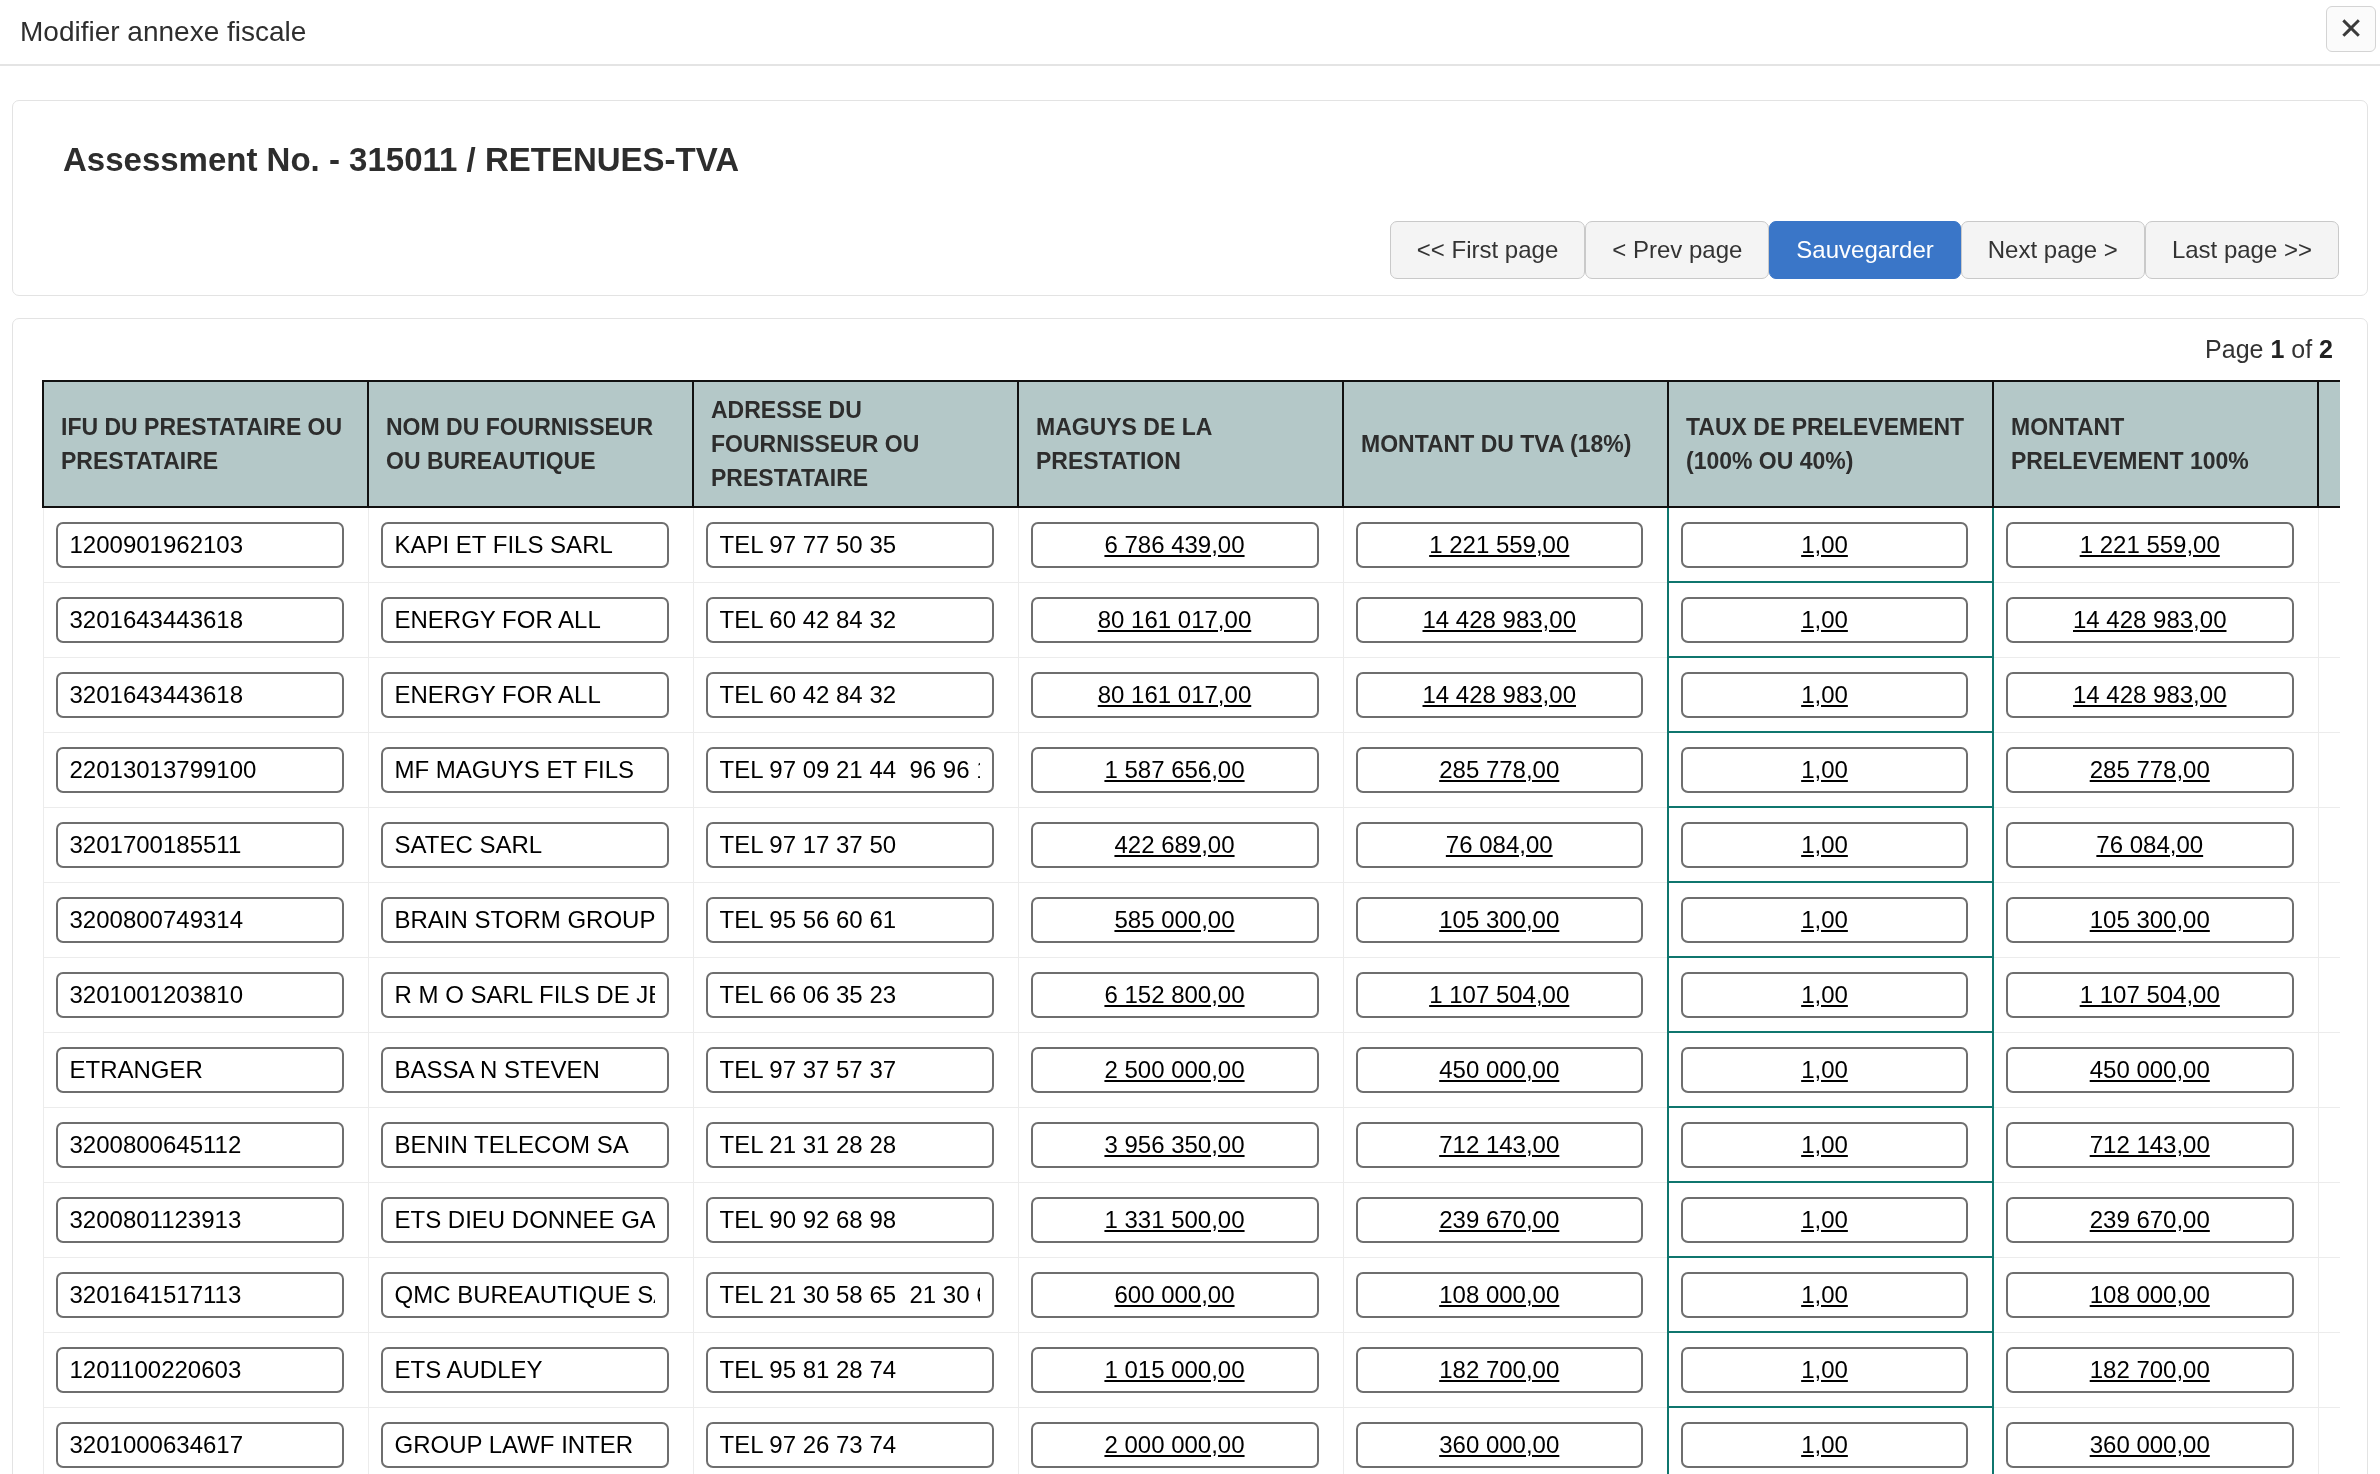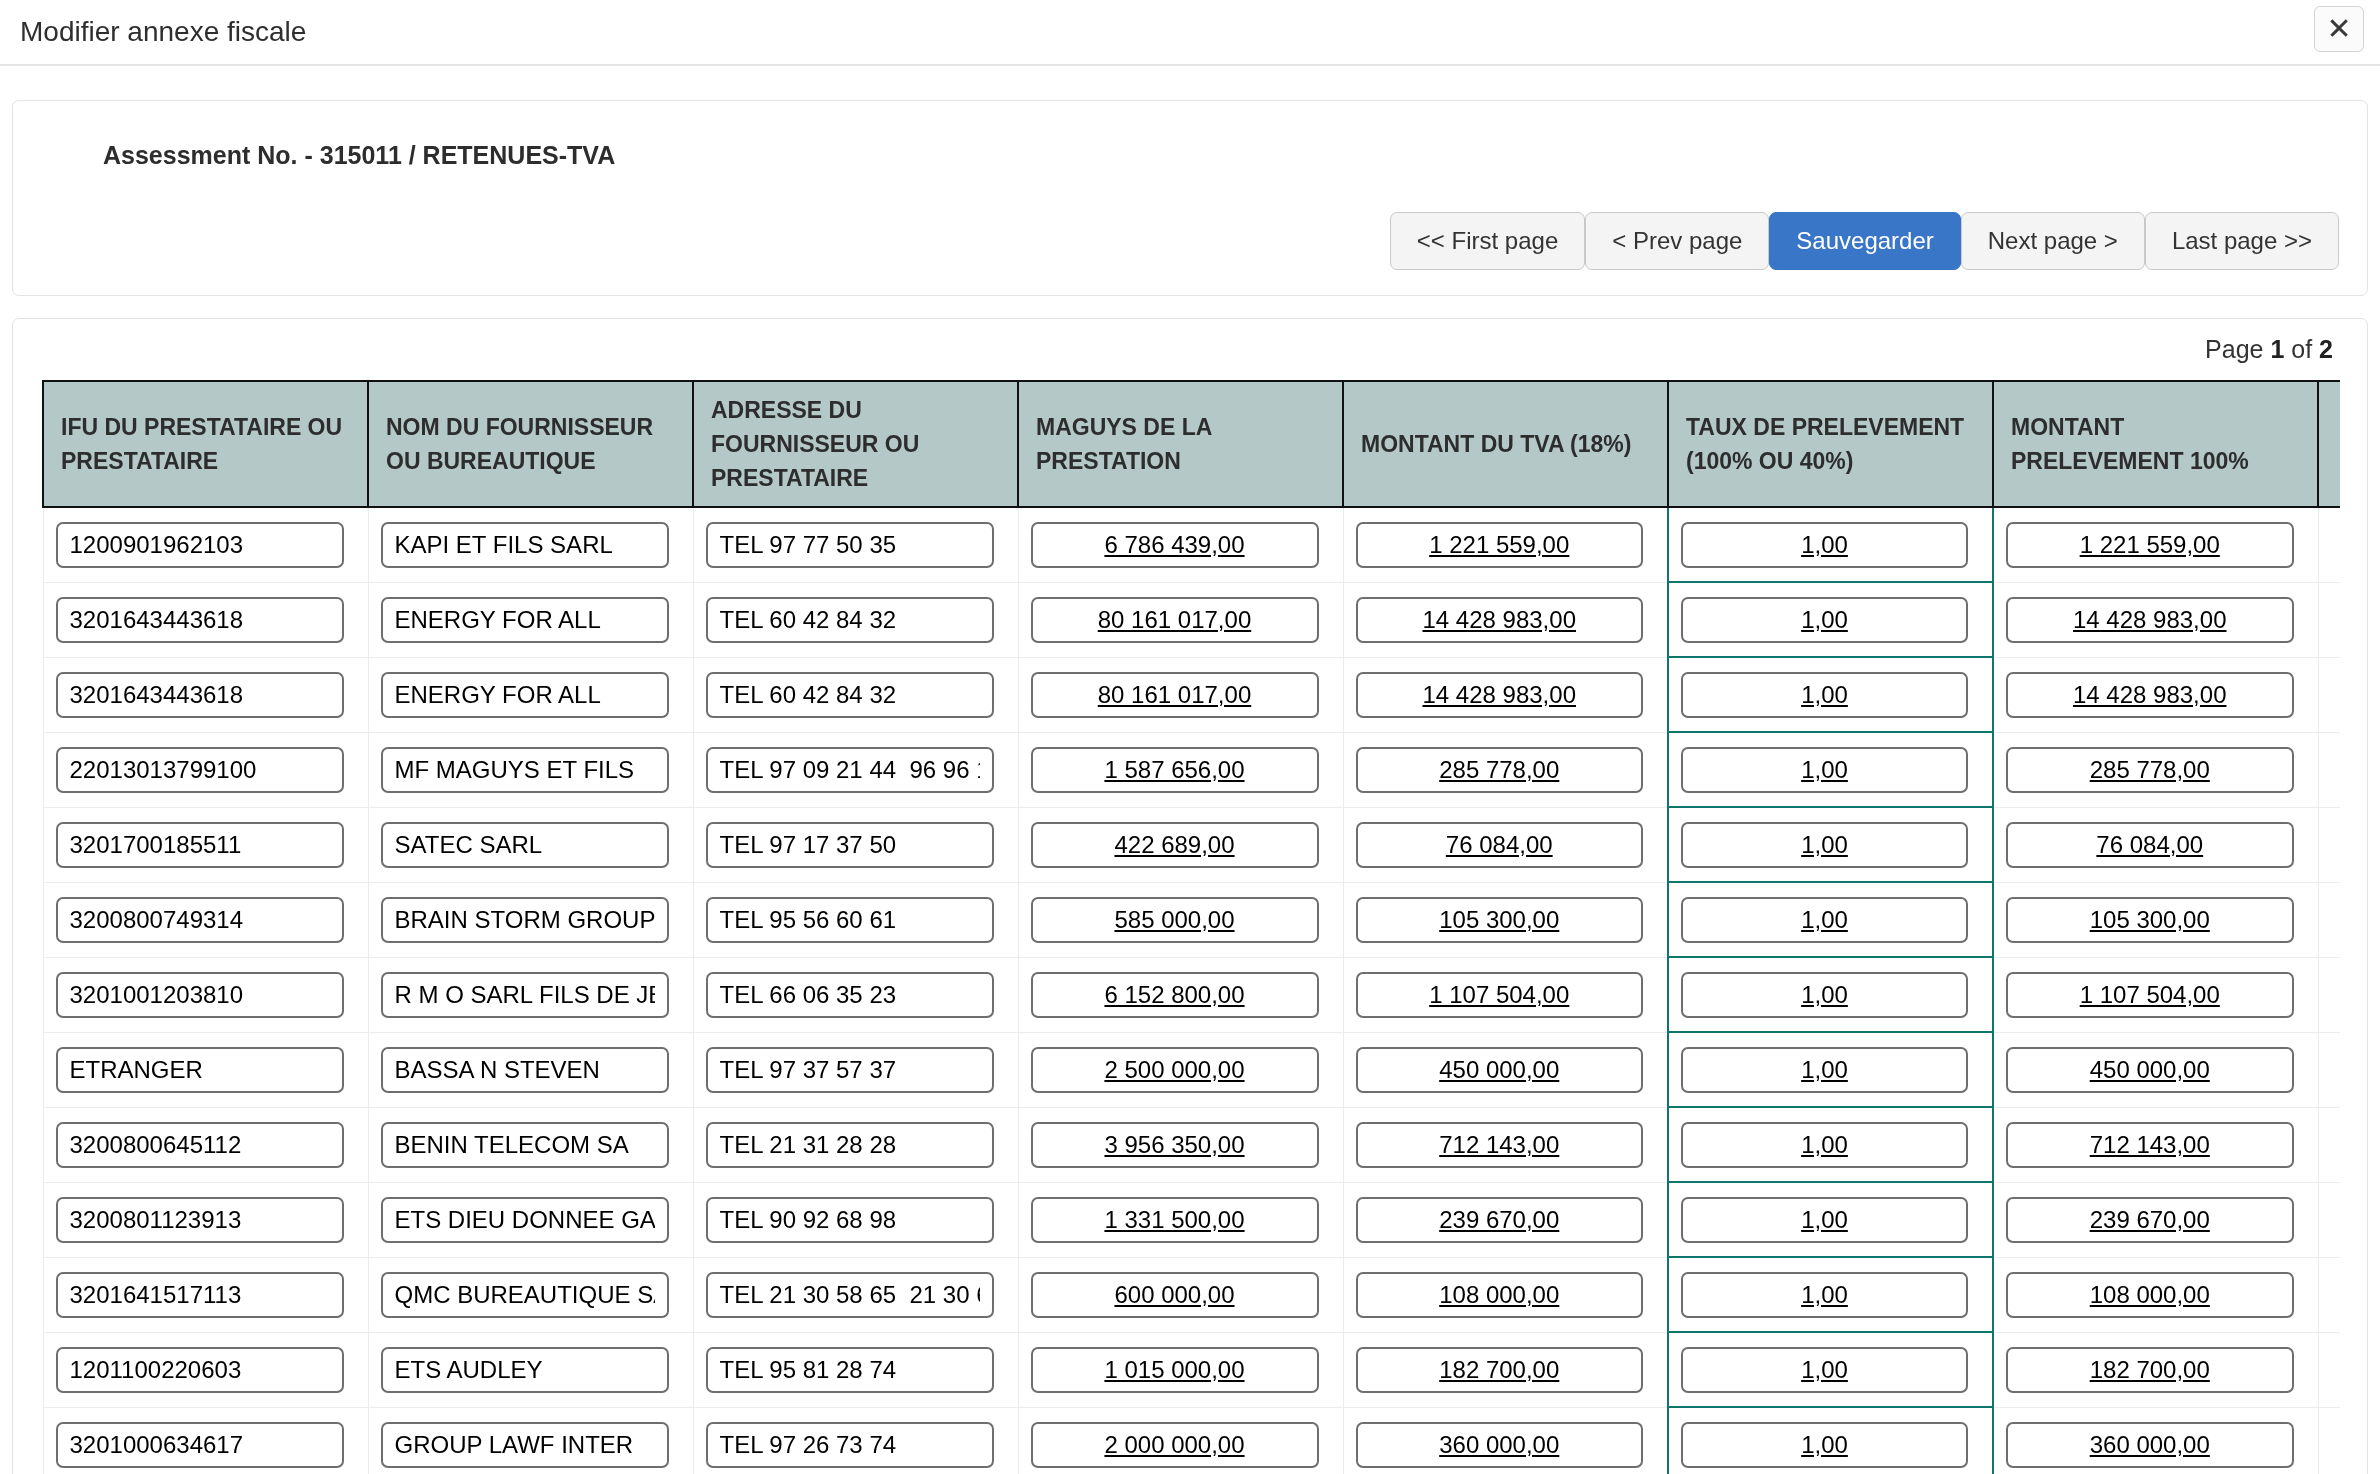--- a/index.html
+++ b/index.html
@@ -10,21 +10,21 @@
     background: #ffffff;
     font-family: "Liberation Sans", sans-serif;
     color: #2f2f2f;
   }
   
   .modal-bar {
     height: 66px;
     background: #fff;
     border-bottom: 2px solid #e4e4e4;
     display: flex; align-items: center; justify-content: space-between;
-    padding: 0 16px 0 20px;
+    padding: 0 4px 0 20px;
   }
   .modal-title { font-size: 28px; color: #2e2e2e; }
   .close-btn {
     width: 50px; height: 46px;
     border: 1px solid #d4d4d4; border-radius: 6px;
     background: #fbfbfb;
     font-size: 30px; line-height: 1; color: #3a3a3a;
     display: flex; align-items: center; justify-content: center;
     cursor: pointer; margin-top: -6px;
   }
@@ -33,21 +33,21 @@
   .card {
     background: #fff;
     border: 1px solid #e3e3e3;
     border-radius: 7px;
   }
   .card-top {
     height: 196px;
     padding: 40px 28px 0 50px;
     margin-bottom: 22px;
   }
-  .assessment-label { font-size: 25px; font-weight: bold; color: #2d2d2d; margin-left: 40px; }
+  .assessment-label { font-size: 33px; font-weight: bold; color: #2d2d2d; }
   .btn-row {
     margin-top: 42px;
     display: flex; justify-content: flex-end; 
   }
   .btn {
     height: 58px;
     padding: 0 26px;
     font-family: "Liberation Sans", sans-serif;
     font-size: 24px; color: #333;
     background: #f4f4f4;

